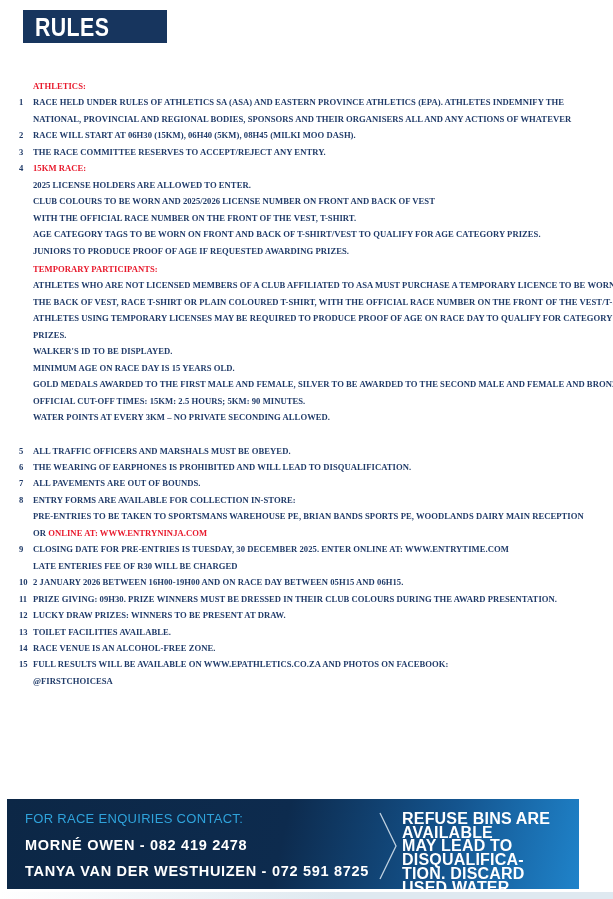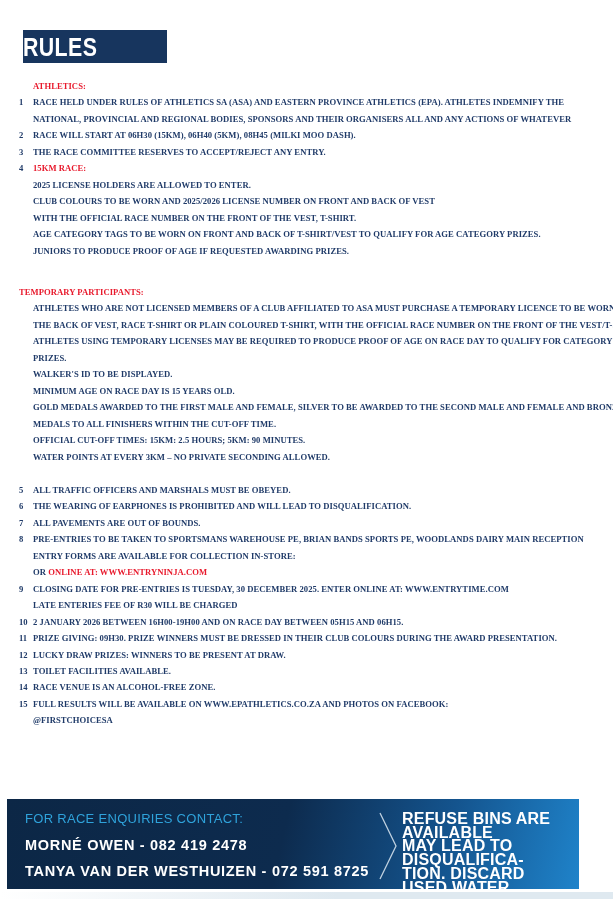--- a/index.html
+++ b/index.html
@@ -11,21 +11,21 @@
     --light-blue:#2FA3DB;
   }
   *{box-sizing:border-box;}
   html,body{margin:0;padding:0;}
   body{
     width:613px;height:899px;position:relative;background:#ffffff;
     font-family:"Liberation Sans",sans-serif;overflow:hidden;
   }
   .title-box{
     position:absolute;left:23px;top:10px;width:144px;height:33px;
-    background:var(--header-bg);display:flex;align-items:center;margin-top:20px;
+    background:var(--header-bg);display:flex;align-items:center;padding-left:12px;
   }
   .title-box .title{
     color:#fff;font-size:26px;font-weight:700;letter-spacing:.5px;margin:0;
     transform:scaleX(.82);transform-origin:left center;line-height:1;
   }
   .content{
     position:absolute;left:19px;top:78px;width:586px;
     color:var(--navy);font-weight:700;font-size:8.6px;letter-spacing:.05px;
   }
   .rule{display:flex;font-family:Liberation Serif, serif;}
@@ -96,37 +96,36 @@
     <div class="rule">
       <div class="num"></div>
       <div class="rule-body">
         <div class="line">2025 LICENSE HOLDERS ARE ALLOWED TO ENTER.</div>
         <div class="line">CLUB COLOURS TO BE WORN AND 2025/2026 LICENSE NUMBER ON FRONT AND BACK OF VEST</div>
         <div class="line">WITH THE OFFICIAL RACE NUMBER ON THE FRONT OF THE VEST, T-SHIRT.</div>
         <div class="line">AGE CATEGORY TAGS TO BE WORN ON FRONT AND BACK OF T-SHIRT/VEST TO QUALIFY FOR AGE CATEGORY PRIZES.</div>
         <div class="line">JUNIORS TO PRODUCE PROOF OF AGE IF REQUESTED AWARDING PRIZES.</div>
       </div>
     </div>
-    <div class="rule" style="margin-top: 11px; flex-direction: column;">
+    <div class="rule" style="margin-top: 2px;">
       <div class="num"></div>
       <div class="rule-body">
         <div class="line red">TEMPORARY PARTICIPANTS:</div>
       </div>
     </div>
     <div class="rule">
       <div class="num"></div>
       <div class="rule-body">
         <div class="line">ATHLETES WHO ARE NOT LICENSED MEMBERS OF A CLUB AFFILIATED TO ASA MUST PURCHASE A TEMPORARY LICENCE TO BE WORN ON</div>
         <div class="line">THE BACK OF VEST, RACE T-SHIRT OR PLAIN COLOURED T-SHIRT, WITH THE OFFICIAL RACE NUMBER ON THE FRONT OF THE VEST/T-SHIRT.</div>
         <div class="line">ATHLETES USING TEMPORARY LICENSES MAY BE REQUIRED TO PRODUCE PROOF OF AGE ON RACE DAY TO QUALIFY FOR CATEGORY</div>
         <div class="line">PRIZES.</div>
         <div class="line">WALKER'S ID TO BE DISPLAYED.</div>
         <div class="line">MINIMUM AGE ON RACE DAY IS 15 YEARS OLD.</div>
         <div class="line">GOLD MEDALS AWARDED TO THE FIRST MALE AND FEMALE, SILVER TO BE AWARDED TO THE SECOND MALE AND FEMALE AND BRONZE</div>
-        <div class="line">MEDALS TO ALL FINISHERS WITHIN THE CUT-OFF TIME.</div>
         <div class="line">OFFICIAL CUT-OFF TIMES: 15KM: 2.5 HOURS; 5KM: 90 MINUTES.</div>
         <div class="line">WATER POINTS AT EVERY 3KM – NO PRIVATE SECONDING ALLOWED.</div>
       </div>
     </div>
     <div class="rule" style="margin-top: 17px;">
       <div class="num">5</div>
       <div class="rule-body">
         <div class="line">ALL TRAFFIC OFFICERS AND MARSHALS MUST BE OBEYED.</div>
       </div>
     </div>
@@ -138,22 +137,22 @@
     </div>
     <div class="rule">
       <div class="num">7</div>
       <div class="rule-body">
         <div class="line">ALL PAVEMENTS ARE OUT OF BOUNDS.</div>
       </div>
     </div>
     <div class="rule">
       <div class="num">8</div>
       <div class="rule-body">
+        <div class="line">ENTRY FORMS ARE AVAILABLE FOR COLLECTION IN-STORE:</div>
         <div class="line">PRE-ENTRIES TO BE TAKEN TO SPORTSMANS WAREHOUSE PE, BRIAN BANDS SPORTS PE, WOODLANDS DAIRY MAIN RECEPTION</div>
-        <div class="line">ENTRY FORMS ARE AVAILABLE FOR COLLECTION IN-STORE:</div>
         <div class="line"><span>OR </span><span class="red">ONLINE AT: WWW.ENTRYNINJA.COM</span></div>
       </div>
     </div>
     <div class="rule">
       <div class="num">9</div>
       <div class="rule-body">
         <div class="line">CLOSING DATE FOR PRE-ENTRIES IS TUESDAY, 30 DECEMBER 2025. ENTER ONLINE AT: WWW.ENTRYTIME.COM</div>
         <div class="line">LATE ENTERIES FEE OF R30 WILL BE CHARGED</div>
       </div>
     </div>

